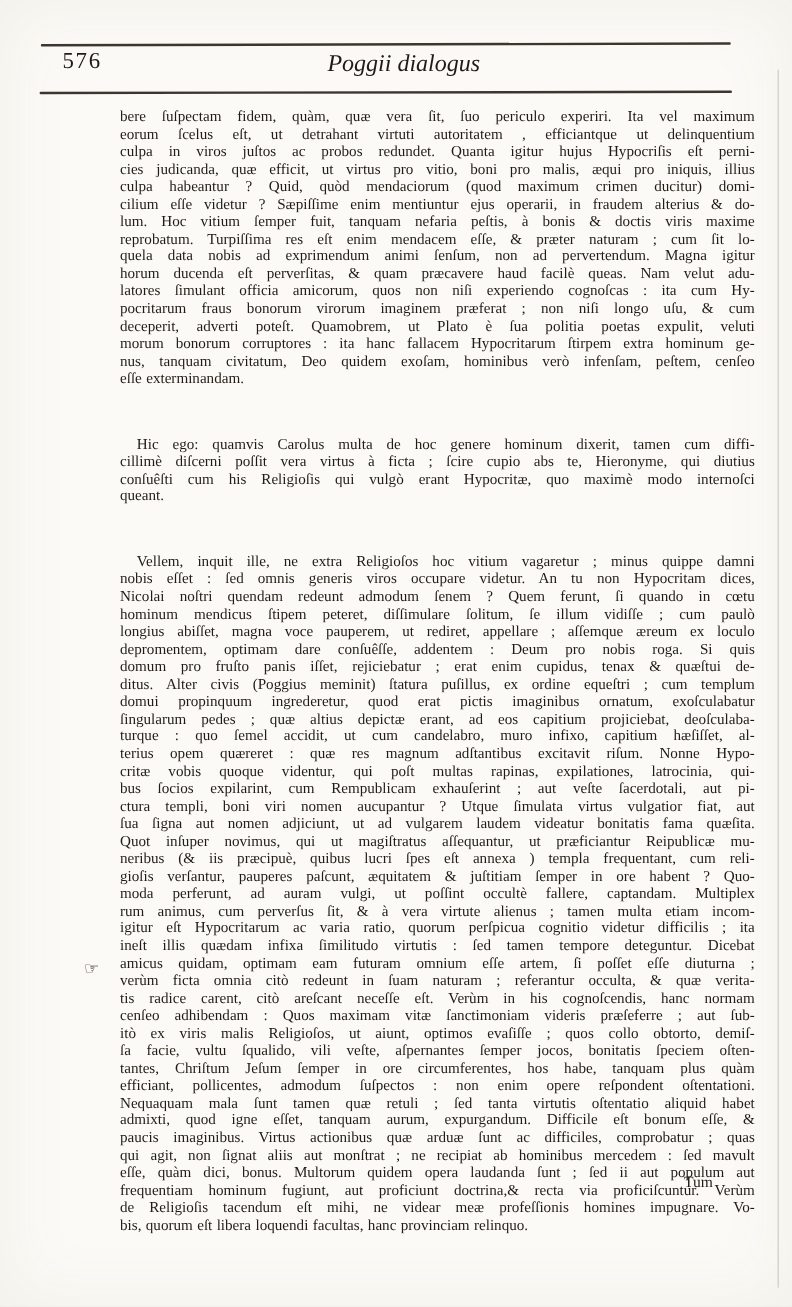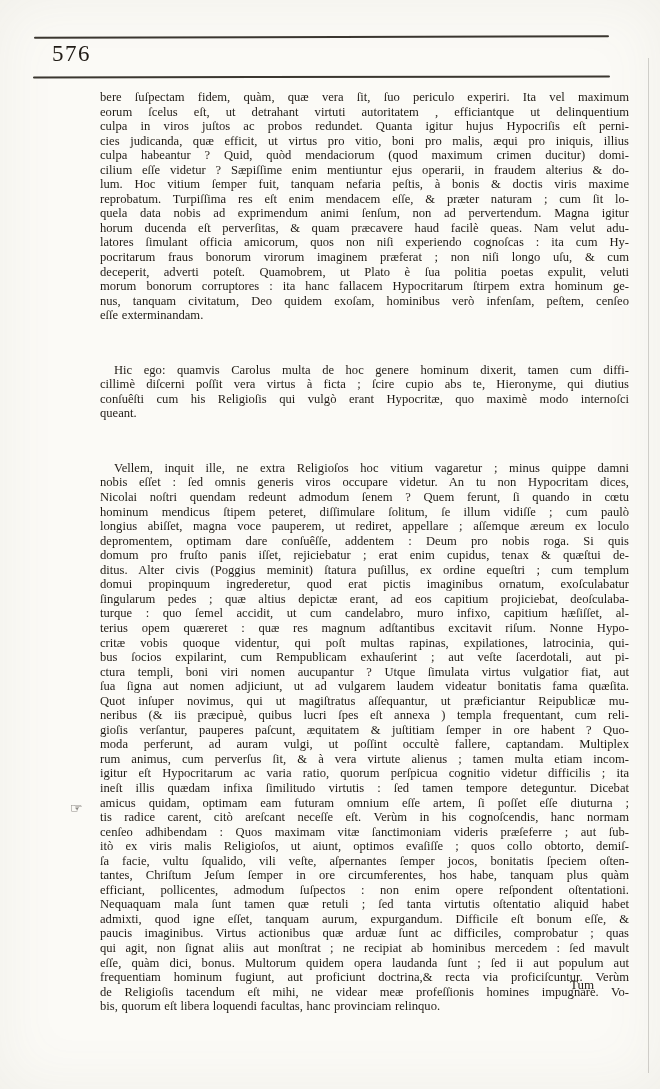--- a/index.html
+++ b/index.html
@@ -19,21 +19,21 @@
   .rule {
     position: absolute; height: 2px;
     background: var(--ink, #201b15);
     border-radius: 1px;
     opacity: 0.88;
   }
   .rule-top  { left: 34px; top: 36px; width: 575px; transform: rotate(-0.15deg); }
   .rule-mid  { left: 33px; top: 76px; width: 577px; transform: rotate(-0.1deg); }
   .page-number {
     position: absolute; left: 52px; top: 41px;
-    font-size: 23px; letter-spacing: 1.5px;
+    font-size: 19px; letter-spacing: 1.5px;
   }
   .running-title {
     position: absolute; left: 49px; top: 42px; width: 575px;
     text-align: center; font-style: italic; font-size: 20px;
   }
   .text-block {
     position: absolute; left: 100px; top: 90px; width: 529px;
     font-size: 12.6px;
   }
   .text-line {
@@ -58,20 +58,21 @@
     width: 1px; height: 1015px;
     background: rgba(70, 65, 58, 0.22);
   }
 </style>
 </head>
 <body>
 
 <div class="page">
   <div class="rule rule-top"></div>
   <div class="page-number">576</div>
+  <div class="running-title">Poggii dialogus</div>
   <div class="rule rule-mid"></div>
 
   <div class="text-block">
       <div class="text-line">bere ſuſpectam fidem, quàm, quæ vera ſit, ſuo periculo experiri.  Ita vel maximum</div>
       <div class="text-line">eorum ſcelus eſt, ut detrahant virtuti autoritatem , efficiantque ut delinquentium</div>
       <div class="text-line">culpa in viros juſtos ac probos redundet.  Quanta igitur hujus Hypocriſis eſt perni-</div>
       <div class="text-line">cies judicanda, quæ efficit, ut virtus pro vitio, boni pro malis, æqui pro iniquis, illius</div>
       <div class="text-line">culpa habeantur ? Quid, quòd mendaciorum (quod maximum crimen ducitur) domi-</div>
       <div class="text-line">cilium eſſe videtur ? Sæpiſſime enim mentiuntur ejus operarii, in fraudem alterius &amp; do-</div>
       <div class="text-line">lum.  Hoc vitium ſemper fuit, tanquam nefaria peſtis, à bonis &amp; doctis viris maxime</div>
@@ -105,20 +106,21 @@
       <div class="text-line">ctura templi,  boni viri nomen aucupantur ?  Utque ſimulata virtus vulgatior fiat,  aut</div>
       <div class="text-line">ſua ſigna aut nomen adjiciunt,  ut ad vulgarem laudem videatur  bonitatis fama quæſita.</div>
       <div class="text-line">Quot inſuper novimus,  qui ut magiſtratus aſſequantur,  ut præficiantur Reipublicæ mu-</div>
       <div class="text-line">neribus (&amp; iis præcipuè,  quibus lucri ſpes eſt annexa )  templa frequentant,  cum reli-</div>
       <div class="text-line">gioſis verſantur,  pauperes paſcunt,  æquitatem &amp; juſtitiam ſemper in ore habent ? Quo-</div>
       <div class="text-line">moda perferunt,  ad auram vulgi,  ut poſſint occultè fallere,  captandam.   Multiplex</div>
       <div class="text-line">rum animus,  cum perverſus ſit,  &amp; à vera virtute alienus ;  tamen  multa etiam incom-</div>
       <div class="text-line">igitur eſt Hypocritarum ac varia ratio,  quorum perſpicua cognitio videtur difficilis ; ita</div>
       <div class="text-line">ineſt illis quædam infixa ſimilitudo virtutis :  ſed tamen tempore deteguntur.   Dicebat</div>
       <div class="text-line">amicus quidam,  optimam eam futuram omnium eſſe artem,  ſi poſſet eſſe diuturna ;</div>
+      <div class="text-line">verùm ficta omnia citò redeunt in ſuam naturam ;  referantur occulta,  &amp; quæ verita-</div>
       <div class="text-line">tis radice carent,  citò areſcant neceſſe eſt.   Verùm in his cognoſcendis,  hanc normam</div>
       <div class="text-line">cenſeo adhibendam :   Quos maximam vitæ ſanctimoniam videris præſeferre ;  aut ſub-</div>
       <div class="text-line">itò ex viris malis Religioſos,  ut aiunt,  optimos evaſiſſe ;  quos collo obtorto,  demiſ-</div>
       <div class="text-line">ſa facie,  vultu ſqualido,  vili veſte,  aſpernantes ſemper jocos,  bonitatis ſpeciem oſten-</div>
       <div class="text-line">tantes,   Chriſtum Jeſum ſemper in ore circumferentes,   hos habe,  tanquam plus quàm</div>
       <div class="text-line">efficiant, pollicentes, admodum ſuſpectos :  non enim opere reſpondent oſtentationi.</div>
       <div class="text-line">Nequaquam mala ſunt tamen quæ retuli ;  ſed tanta virtutis oſtentatio aliquid habet</div>
       <div class="text-line">admixti,  quod igne eſſet, tanquam aurum, expurgandum.   Difficile eſt bonum eſſe,  &amp;</div>
       <div class="text-line">paucis imaginibus.   Virtus actionibus quæ arduæ ſunt ac difficiles,  comprobatur ;  quas</div>
       <div class="text-line">qui agit,  non ſignat aliis aut monſtrat ;  ne recipiat ab hominibus mercedem :  ſed mavult</div>

